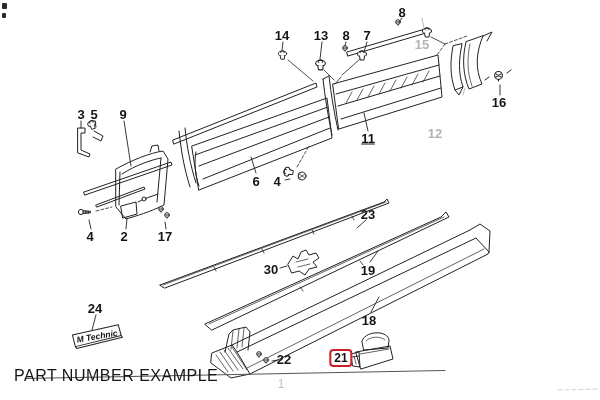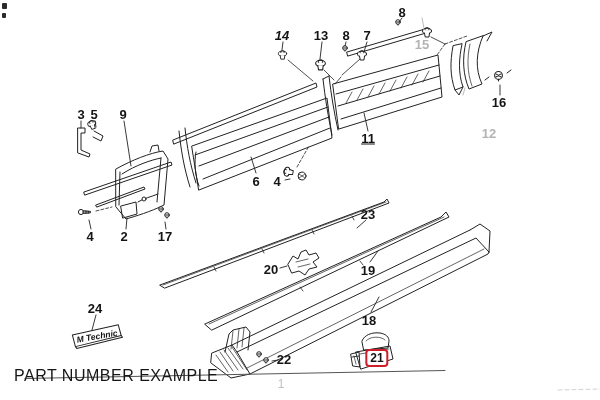--- a/index.html
+++ b/index.html
@@ -9,21 +9,21 @@
   .labels-layer{position:absolute;left:0;top:0;width:600px;height:400px;}
   .part-label{
     position:absolute;transform:translate(-50%,-50%);
     font-weight:bold;font-size:13px;color:#141414;line-height:1;white-space:nowrap;
     cursor:pointer;
   }
   .part-label.muted{color:var(--muted,#b3b3b3);margin-top:32px;}
   .part-label.faint{color:#c0c0c0;font-weight:normal;font-size:12px;cursor:default;}
   .part-label.highlight{
     border:2.5px solid var(--highlight,#cd1f2a);border-radius:4px;
-    padding:1px 3px;background:#fff;font-size:12px;margin-left:36px;
+    padding:1px 3px;background:#fff;font-size:12px;
   }
   .caption{
     position:absolute;left:14px;top:366px;
     font-size:16px;color:#161616;letter-spacing:.5px;line-height:1.2;
   }
 </style>
 </head>
 <body>
 
 <div class="stage">
@@ -259,39 +259,39 @@
 
   <g>
     <path d="M25,378.5 L445,370.5" stroke="#555"></path>
   </g>
   <g>
     <path d="M558,390 L600,389" stroke="#d2d2d2" stroke-dasharray="4 3"></path>
   </g>
 </svg>
 
   <div class="labels-layer">
-      <div class="part-label" style="left: 282px; top: 35px; font-style: italic;">14</div>
+      <div class="part-label" style="left: 282px; top: 35px;">14</div>
       <div class="part-label" style="left: 321px; top: 35px;">13</div>
       <div class="part-label" style="left: 346px; top: 35px;">8</div>
       <div class="part-label" style="left: 367px; top: 35px;">7</div>
       <div class="part-label" style="left: 402px; top: 12px;">8</div>
       <div class="part-label muted" style="left: 422px; top: 12px;">15</div>
-      <div class="part-label muted" style="left: 489px; top: 101px;">12</div>
+      <div class="part-label muted" style="left: 435px; top: 101px;">12</div>
       <div class="part-label" style="left: 499px; top: 102px;">16</div>
       <div class="part-label" style="left: 368px; top: 138px; text-decoration: underline;">11</div>
       <div class="part-label" style="left: 81px; top: 114px;">3</div>
       <div class="part-label" style="left: 94px; top: 114px;">5</div>
       <div class="part-label" style="left: 123px; top: 114px;">9</div>
       <div class="part-label" style="left: 256px; top: 181px;">6</div>
       <div class="part-label" style="left: 277px; top: 181px;">4</div>
       <div class="part-label" style="left: 90px; top: 236px;">4</div>
       <div class="part-label" style="left: 124px; top: 236px;">2</div>
       <div class="part-label" style="left: 165px; top: 236px;">17</div>
       <div class="part-label" style="left: 368px; top: 214px;">23</div>
-      <div class="part-label" style="left: 271px; top: 269px;">20</div>
+      <div class="part-label" style="left: 271px; top: 269px;">30</div>
       <div class="part-label" style="left: 368px; top: 270px;">19</div>
       <div class="part-label" style="left: 369px; top: 320px;">18</div>
       <div class="part-label" style="left: 95px; top: 308px;">24</div>
       <div class="part-label" style="left: 284px; top: 359px;">22</div>
       <div class="part-label highlight" style="left: 341px; top: 358px;">21</div>
       <div class="part-label faint" style="left: 281px; top: 384px;">1</div>
     </div>
 
   <div class="caption">PART NUMBER EXAMPLE</div>
 </div>

